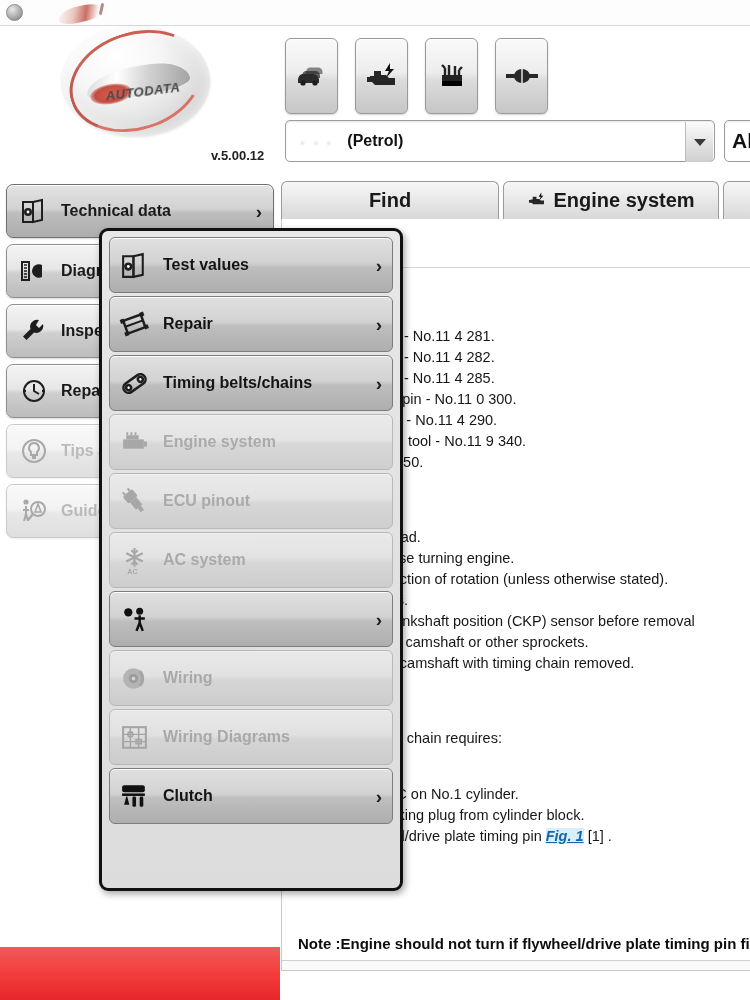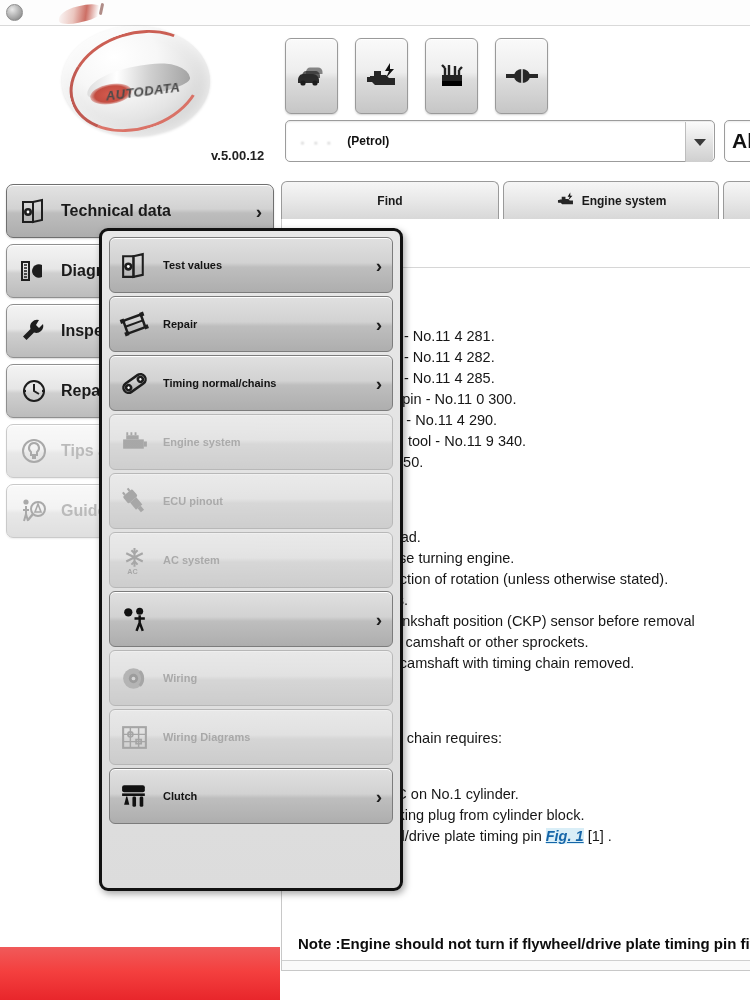--- a/index.html
+++ b/index.html
@@ -91,21 +91,21 @@
     position: absolute; left: 285px; top: 120px; width: 430px; height: 42px;
     border: 1px solid #9c9c9c; border-radius: 5px; background: #fff;
     box-shadow: inset 0 1px 2px rgba(0,0,0,.10);
     display: flex; align-items: center;
   }
   .vsel-dots {
     margin-left: 14px; font-size: 15px; color: #8a8a8a; letter-spacing: 2px;
     filter: blur(.8px);
   }
   .vsel-label {
-    margin-left: 14px; font-size: 12px; font-weight: bold; color: #111;
+    margin-left: 14px; font-size: 16px; font-weight: bold; color: #111;
   }
   .vsel-arrow {
     position: absolute; right: 1px; top: 1px; width: 28px; height: 40px;
     border-left: 1px solid #bdbdbd; border-radius: 0 4px 4px 0;
     background: linear-gradient(180deg, #fbfbfb, #e2e2e2 55%, #cfcfcf);
     display: flex; align-items: center; justify-content: center;
   }
   .vsel-arrow i {
     width: 0; height: 0; border-left: 6px solid transparent;
     border-right: 6px solid transparent; border-top: 7px solid #3a3a3a;
@@ -156,38 +156,38 @@
     background: linear-gradient(180deg, #f2f2f2 0%, #e4e4e4 46%, #cdcdcd 54%, #bbbbbb 100%);
     box-shadow: inset 0 1px 0 #fff;
     display: flex; align-items: center; padding-left: 9px;
   }
   .sitem.enabled {
     background: linear-gradient(180deg, #e0e0e0 0%, #d2d2d2 46%, #bebebe 54%, #aeaeae 100%);
     border-color: #7c7c7c;
   }
   .sitem.disabled { opacity: .5; }
   .sitem .slabel {
-    margin-left: 13px; font-size: 11px; font-weight: bold; color: #141414;
+    margin-left: 13px; font-size: 16px; font-weight: bold; color: #141414;
     white-space: nowrap;
   }
   .sitem.disabled .slabel { color: #737373; font-weight: bold; }
   .sitem .chev {
     position: absolute; right: 10px; top: 50%; transform: translateY(-50%);
     font-size: 19px; font-weight: bold; color: #1d1d1d; line-height: 1;
   }
   .sicon { width: 31px; height: 31px; flex: 0 0 31px; }
 
   
   .tabs { position: absolute; left: 281px; top: 181px; display: flex; }
   .tab {
     height: 38px; border: 1px solid #9a9a9a; border-bottom: none;
     border-radius: 6px 6px 0 0;
     background: linear-gradient(180deg, #f6f6f6 0%, #e8e8e8 50%, #d8d8d8 100%);
     display: flex; align-items: center; justify-content: center; gap: 6px;
-    font-size: 12px; font-weight: bold; color: #1a1a1a;
+    font-size: 20px; font-weight: bold; color: #1a1a1a;
     margin-right: 4px;
   }
   .tab-find { width: 218px; }
   .tab-engine { width: 216px; }
   .tab-partial { width: 40px; }
 
   
   .content {
     position: absolute; left: 281px; top: 219px; width: 478px; height: 752px;
     background: #fff; border: 1px solid #c8c8c8; border-top: none;
@@ -468,21 +468,21 @@
         <svg width="31" height="31" viewBox="0 0 30 30">
           <g transform="rotate(-35 15 15)">
             <rect x="3" y="10" width="24" height="10" rx="5" fill="none" stroke="#1e1e1e" stroke-width="2.4"></rect>
             <circle cx="8" cy="15" r="3.6" fill="#1e1e1e"></circle>
             <circle cx="22" cy="15" r="3.6" fill="#1e1e1e"></circle>
             <circle cx="8" cy="15" r="1.2" fill="#fff"></circle>
             <circle cx="22" cy="15" r="1.2" fill="#fff"></circle>
           </g>
         </svg>
       </span>
-      <span class="slabel">Timing normal/chains</span>
+      <span class="slabel">Timing belts/chains</span>
       <span class="chev">›</span>
     </div>
 
     <div class="sitem disabled">
       <span class="sicon">
         <svg width="31" height="31" viewBox="0 0 30 30">
           <rect x="4" y="12" width="20" height="9" fill="#6d6d6d"></rect>
           <rect x="7" y="8" width="12" height="4" fill="#6d6d6d"></rect>
           <path d="M8 8V5M12 8V5M16 8V5" stroke="#6d6d6d" stroke-width="1.8"></path>
           <rect x="24" y="14" width="3" height="5" fill="#6d6d6d"></rect>

